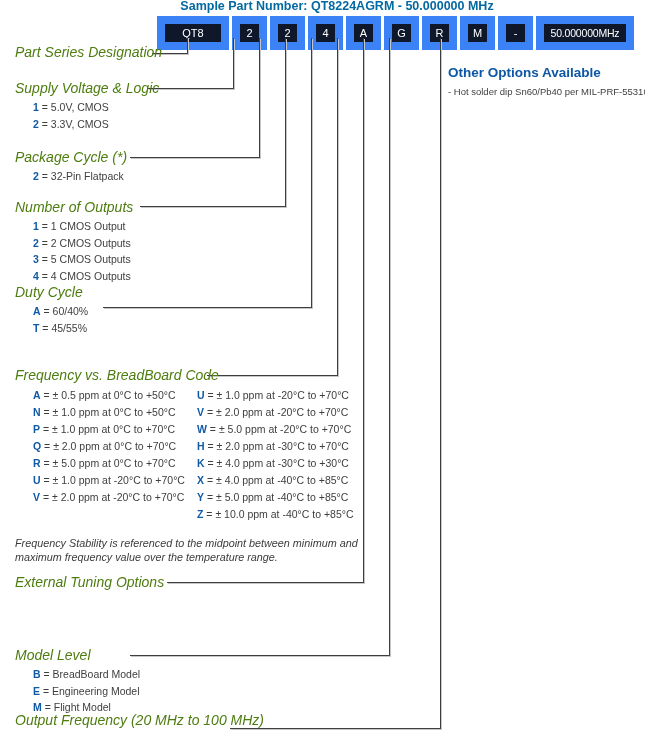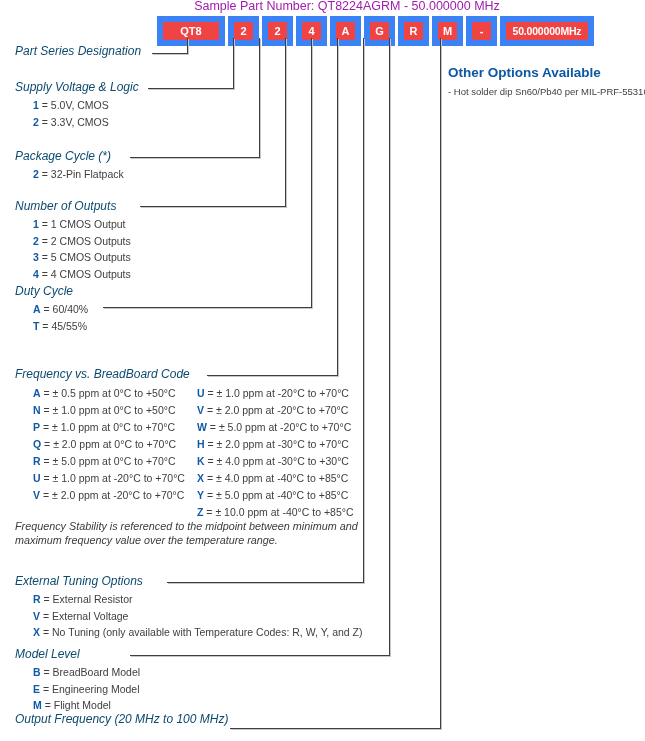--- a/index.html
+++ b/index.html
@@ -1,29 +1,29 @@
 <!DOCTYPE html>
 <html><head>
 <meta charset="utf-8">
 <style>
   html,body{margin:0;padding:0;background:#fff;}
   .page{position:relative;width:645px;height:741px;background:#fff;overflow:hidden;
         font-family:"Liberation Sans",sans-serif;color:#3e3e3e;}
-  .title{position:absolute;top:0px;left:167px;width:360px;text-align:center;
-         font-size:12.5px;font-weight:normal;color:#a21caf;white-space:nowrap;line-height:13px;}
+  .title{position:absolute;top:0px;left:157px;width:360px;text-align:center;
+         font-size:12.5px;font-weight:bold;color:#0369a1;white-space:nowrap;line-height:13px;}
   .box-row{position:absolute;top:16px;left:157px;display:flex;gap:3px;}
-  .pbox{height:18px;background:#ef4444;border:6px solid #3b82f6;color:#fff;font-weight:bold;
+  .pbox{height:18px;background:#0f172a;border:8px solid #3b82f6;color:#fff;font-weight:normal;
         font-size:11px;display:flex;align-items:center;justify-content:center;box-sizing:content-box;}
   .pbox.first{width:56px;}
   .pbox.small{width:19px;}
   .pbox.freq{width:82px;font-size:10.5px;letter-spacing:-0.2px;}
   .vline{position:absolute;width:1px;background:#3e3e3e;box-shadow:1px 1px 0 #c6c6c6;}
   .hline{position:absolute;height:1px;background:#3e3e3e;box-shadow:1px 1px 0 #c6c6c6;}
   .section{position:absolute;left:15px;}
-  .sec-heading{font-style:italic;font-size:12px;color:#0c4a6e;white-space:nowrap;}
+  .sec-heading{font-style:italic;font-size:14px;color:#4d7c0f;white-space:nowrap;}
   .items{margin-left:18px;margin-top:3px;}
   .item{font-size:10.5px;line-height:16.5px;white-space:nowrap;}
   .code{color:#1059a5;font-weight:bold;}
   .desc{color:#3e3e3e;}
   .cols{display:flex;margin-left:18px;margin-top:4px;}
   .col .item{line-height:17px;}
   .col-left{width:164px;}
   .note{position:absolute;left:15px;width:352px;font-style:italic;font-size:10.8px;
         line-height:13.5px;color:#3b3b3b;}
   .other{position:absolute;left:448px;top:65px;}
@@ -130,29 +130,24 @@
         <div class="item"><span class="code">W</span> <span class="desc">= ± 5.0 ppm at -20°C to +70°C</span></div>
         <div class="item"><span class="code">H</span> <span class="desc">= ± 2.0 ppm at -30°C to +70°C</span></div>
         <div class="item"><span class="code">K</span> <span class="desc">= ± 4.0 ppm at -30°C to +30°C</span></div>
         <div class="item"><span class="code">X</span> <span class="desc">= ± 4.0 ppm at -40°C to +85°C</span></div>
         <div class="item"><span class="code">Y</span> <span class="desc">= ± 5.0 ppm at -40°C to +85°C</span></div>
         <div class="item"><span class="code">Z</span> <span class="desc">= ± 10.0 ppm at -40°C to +85°C</span></div>
       </div>
     </div>
   </div>
 
-  <div class="note" style="top:520px;">Frequency Stability is referenced to the midpoint between minimum and maximum frequency value over the temperature range.</div>
+  <div class="note" style="top:537px;">Frequency Stability is referenced to the midpoint between minimum and maximum frequency value over the temperature range.</div>
 
   <div class="section" style="top:574px;">
     <div class="sec-heading">External Tuning Options</div>
-    <div class="items">
-      <div class="item"><span class="code">R</span> <span class="desc">= External Resistor</span></div>
-      <div class="item"><span class="code">V</span> <span class="desc">= External Voltage</span></div>
-      <div class="item"><span class="code">X</span> <span class="desc">= No Tuning (only available with Temperature Codes: R, W, Y, and Z)</span></div>
-    </div>
   </div>
 
   <div class="section" style="top:647px;">
     <div class="sec-heading">Model Level</div>
     <div class="items">
       <div class="item"><span class="code">B</span> <span class="desc">= BreadBoard Model</span></div>
       <div class="item"><span class="code">E</span> <span class="desc">= Engineering Model</span></div>
       <div class="item"><span class="code">M</span> <span class="desc">= Flight Model</span></div>
     </div>
   </div>

